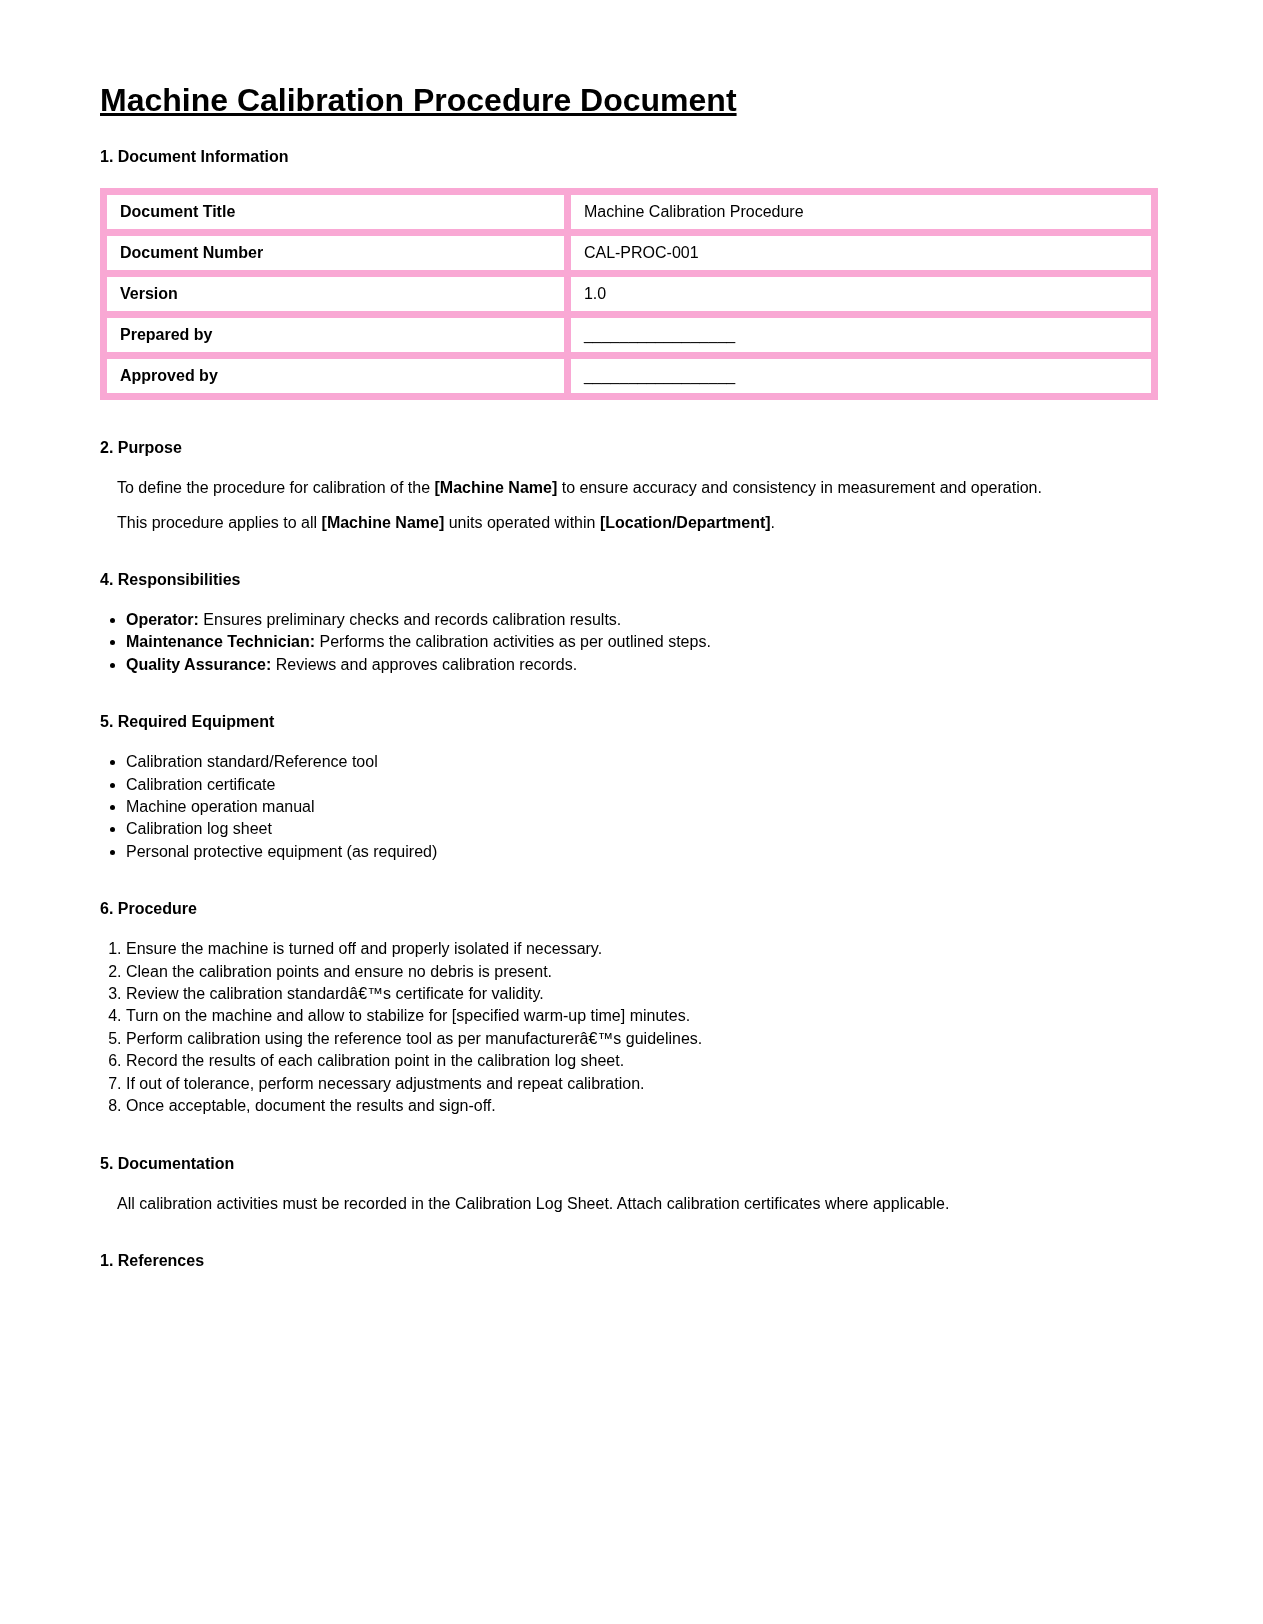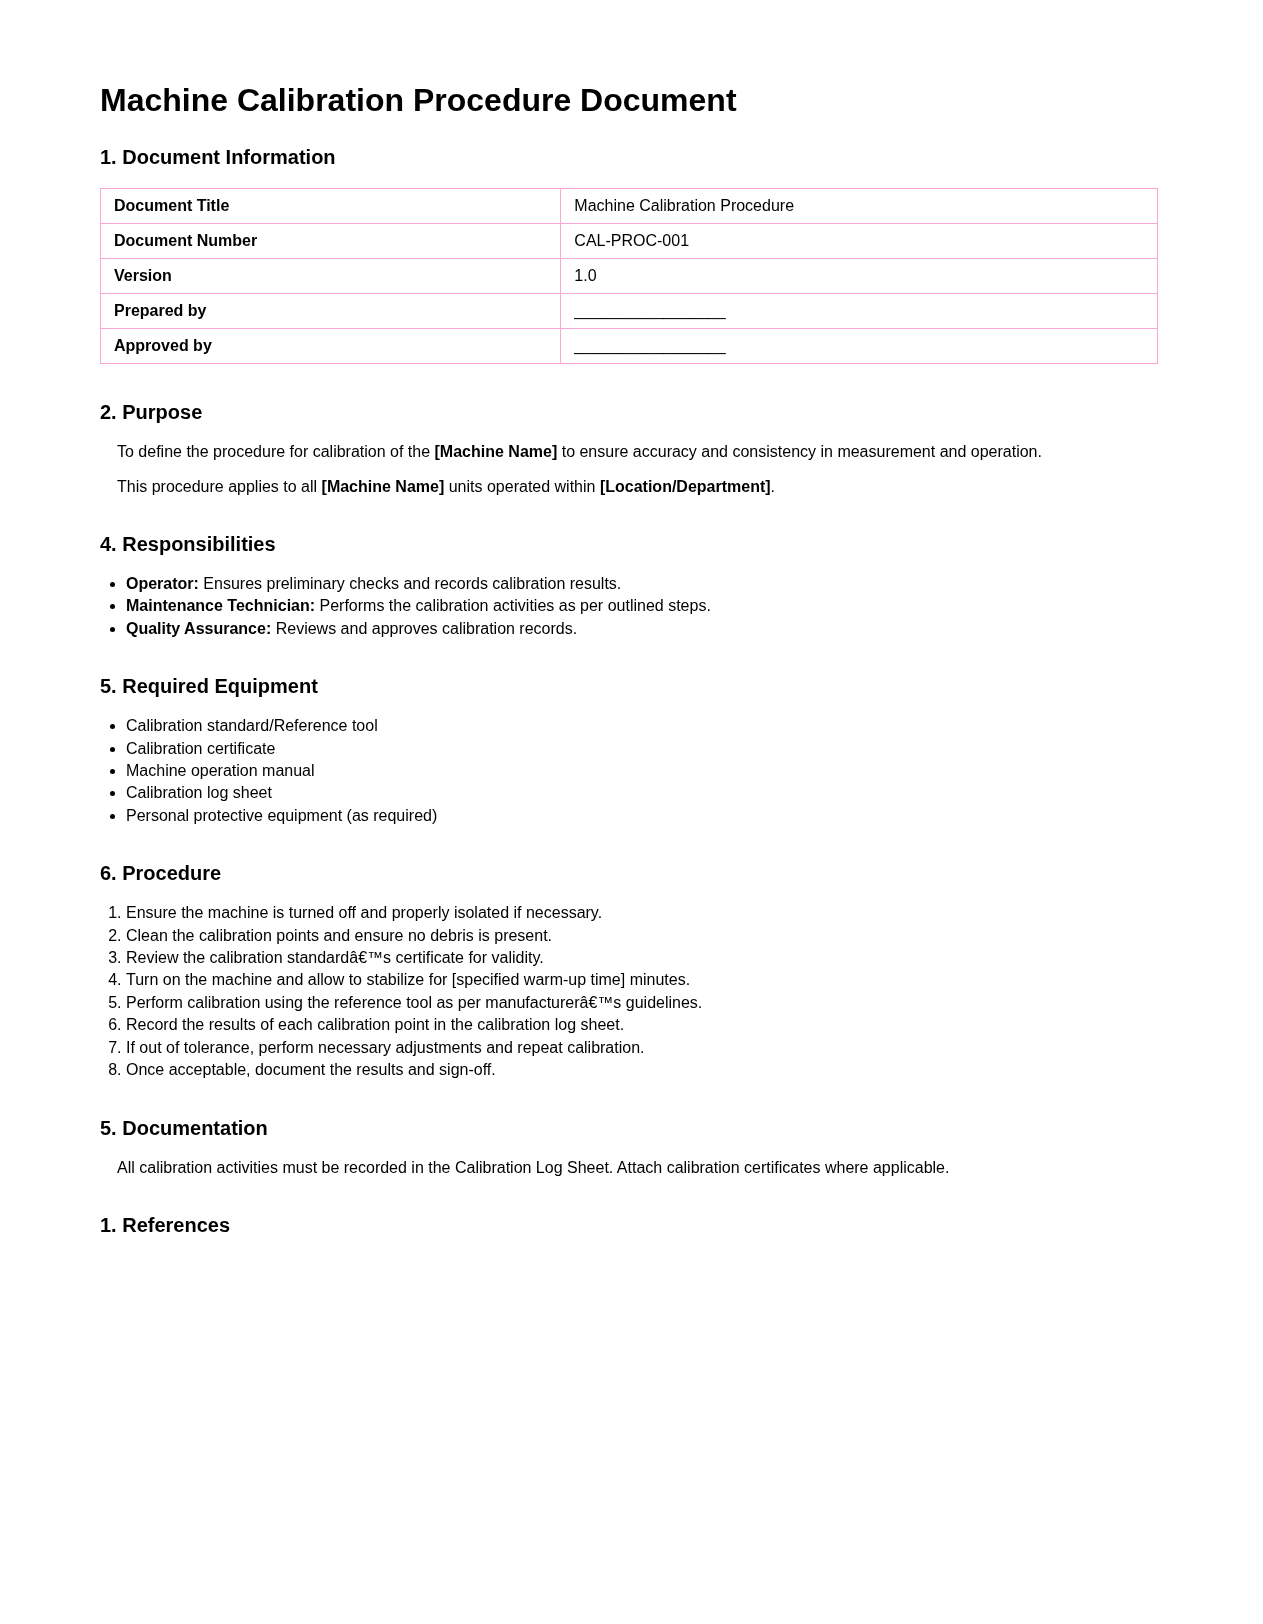--- a/index.html
+++ b/index.html
@@ -17,23 +17,24 @@
   .page {
     width: 1058px;
     padding: 82px 105px 40px 100px;
     box-sizing: content-box;
   }
   h1 {
     font-size: 32px;
     line-height: 37px;
     font-weight: bold;
     margin: 0;
+    text-decoration: underline;
   }
   h2 {
-    font-size: 20px;
+    font-size: 16px;
     line-height: 28px;
     font-weight: bold;
     margin: 34px 0 17px 0;
   }
   h1 + h2 {
     margin-top: 24px;
   }
   p {
     font-size: 16px;
     line-height: 18px;
@@ -41,21 +42,21 @@
   }
   table.info-table {
     border-collapse: collapse;
     width: 100%;
     margin: 0;
     font-size: 16px;
     line-height: 18px;
     table-layout: fixed;
   }
   table.info-table td {
-    border: 1px solid #f9a8d4;
+    border: 7px solid #f9a8d4;
     padding: 8px 13px;
     vertical-align: middle;
     overflow: hidden;
   }
   td.cell-label {
     font-weight: bold;
     width: 41%;
   }
   ul, ol {
     font-size: 16px;

